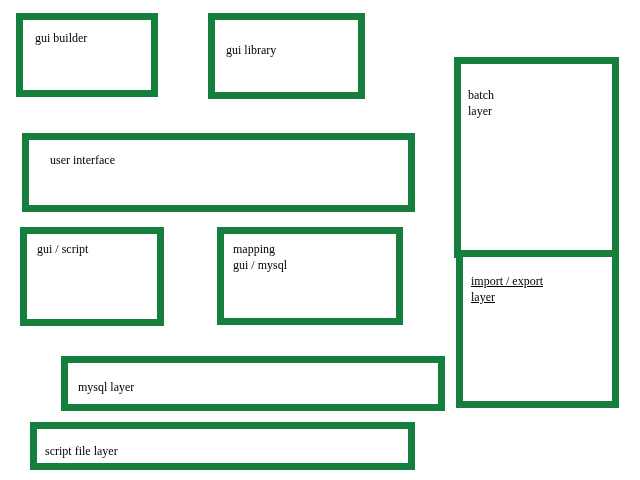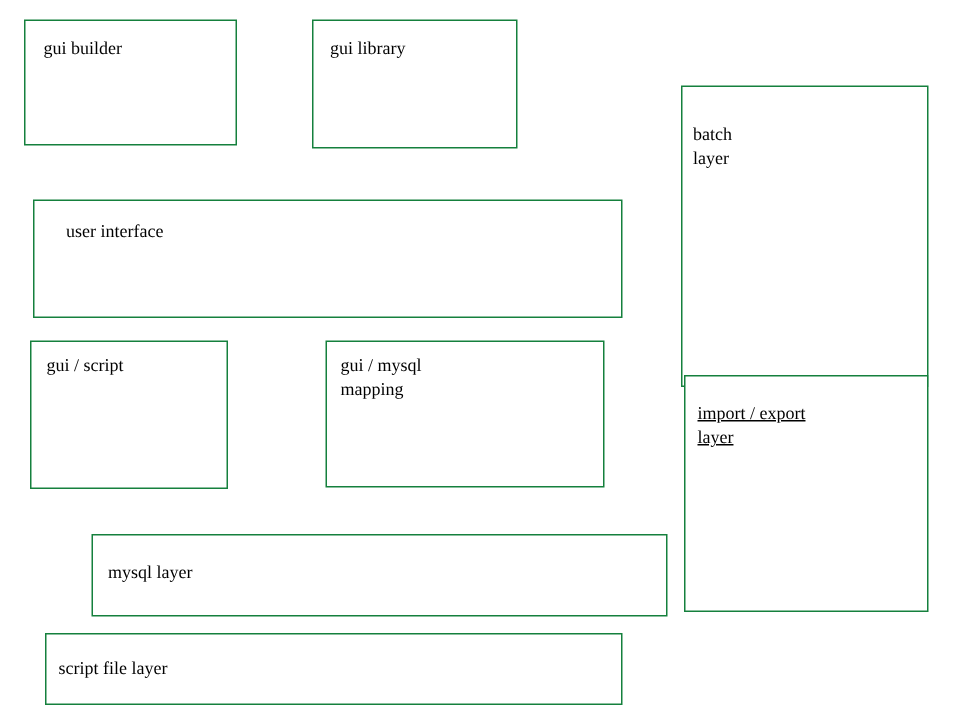--- a/index.html
+++ b/index.html
@@ -15,34 +15,34 @@
     overflow: hidden;
     font-family: "Liberation Serif", "DejaVu Serif", serif;
     font-size: 12px;
     color: #000000;
     line-height: 16px;
   }
   .box {
     position: absolute;
     box-sizing: border-box;
     background: #ffffff;
-    border: 1px solid #15803d;
+    border: 7px solid #15803d;
   }
   .box .line { white-space: pre; }
 
   
   #box-gui-builder        { left: 16px;  top: 13px;  width: 142px; height: 84px;  padding: 10px 4px 0 12px; }
-  #box-gui-library        { left: 208px; top: 13px;  width: 137px; height: 86px;  padding: 10px 4px 0 11px; }
+  #box-gui-library        { left: 208px; top: 13px;  width: 157px; height: 86px;  padding: 22px 4px 0 11px; }
   #box-batch-reporting    { left: 454px; top: 17px;  width: 165px; height: 201px; padding: 23px 4px 0 7px; margin-top: 40px; }
 
   
   #box-user-interface     { left: 22px;  top: 133px; width: 393px; height: 79px;  padding: 12px 4px 0 21px; }
 
   
-  #box-gui-script         { left: 20px;  top: 227px; width: 132px; height: 99px;  padding: 7px 4px 0 8px; }
+  #box-gui-script         { left: 20px;  top: 227px; width: 144px; height: 99px;  padding: 7px 4px 0 8px; }
   #box-gui-script .line-0 { padding-left: 2px; }
   #box-gui-script .line-1 { margin-top: 5px; }
   #box-gui-mysql          { left: 217px; top: 227px; width: 186px; height: 98px;  padding: 7px 4px 0 9px; }
   #box-import-export      { left: 456px; top: 250px; width: 163px; height: 158px; padding: 16px 4px 0 8px; text-decoration: underline; }
 
   
   #box-mysql-layer        { left: 29px;  top: 356px; width: 384px; height: 55px;  padding: 16px 4px 0 10px; margin-left: 32px; }
   #box-local-file-layer   { left: 30px;  top: 422px; width: 385px; height: 48px;  padding: 14px 4px 0 8px; }
 </style>
 </head>
@@ -65,22 +65,22 @@
 
   <div class="box" id="box-user-interface">
     <div class="line">user interface</div>
   </div>
 
   <div class="box" id="box-gui-script">
     <div class="line line-0">gui / script</div>
   </div>
 
   <div class="box" id="box-gui-mysql">
+    <div class="line">mapping</div>
     <div class="line">gui / mysql</div>
-    <div class="line">mapping</div>
   </div>
 
   <div class="box" id="box-import-export">
     <div class="line">import / export</div>
     <div class="line">layer</div>
   </div>
 
   <div class="box" id="box-mysql-layer">
     <div class="line">mysql layer</div>
   </div>

